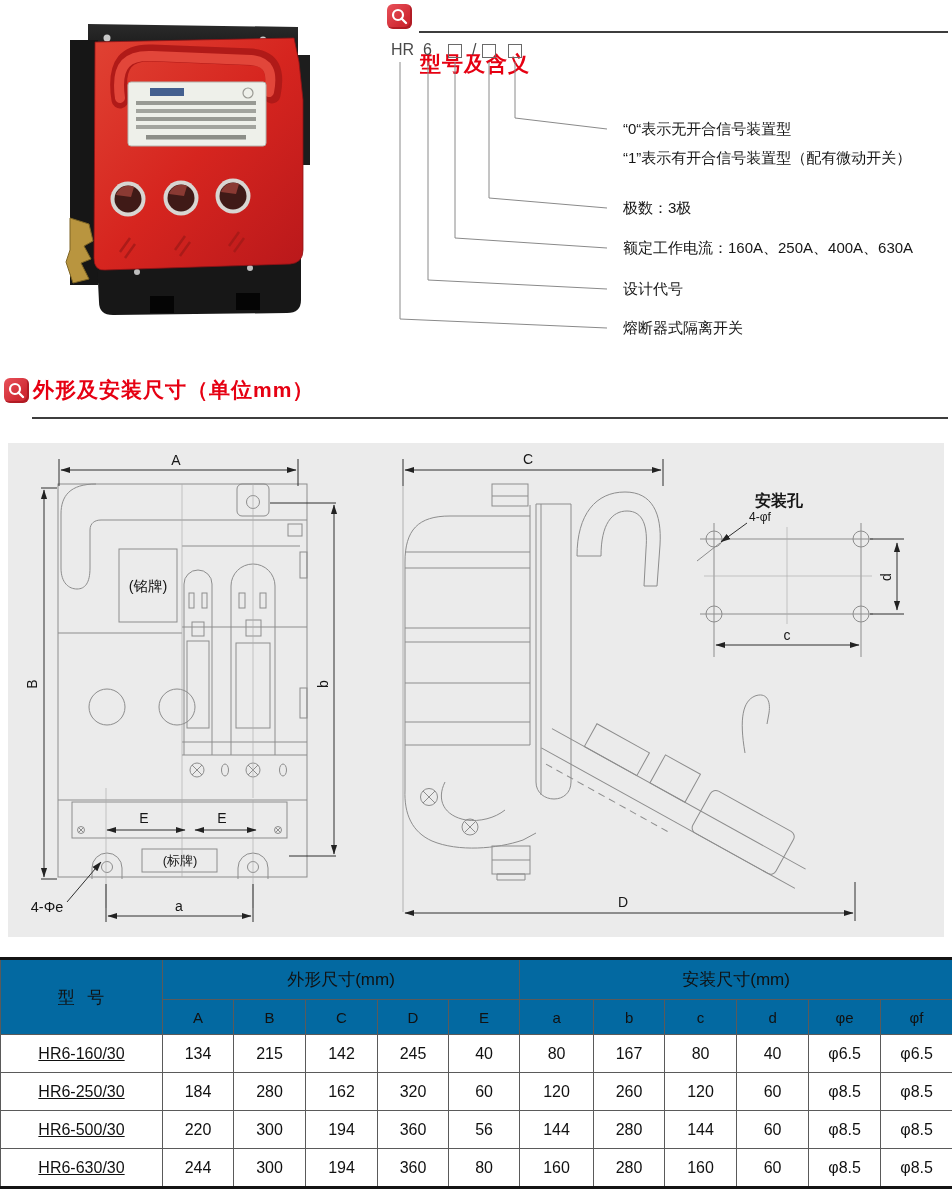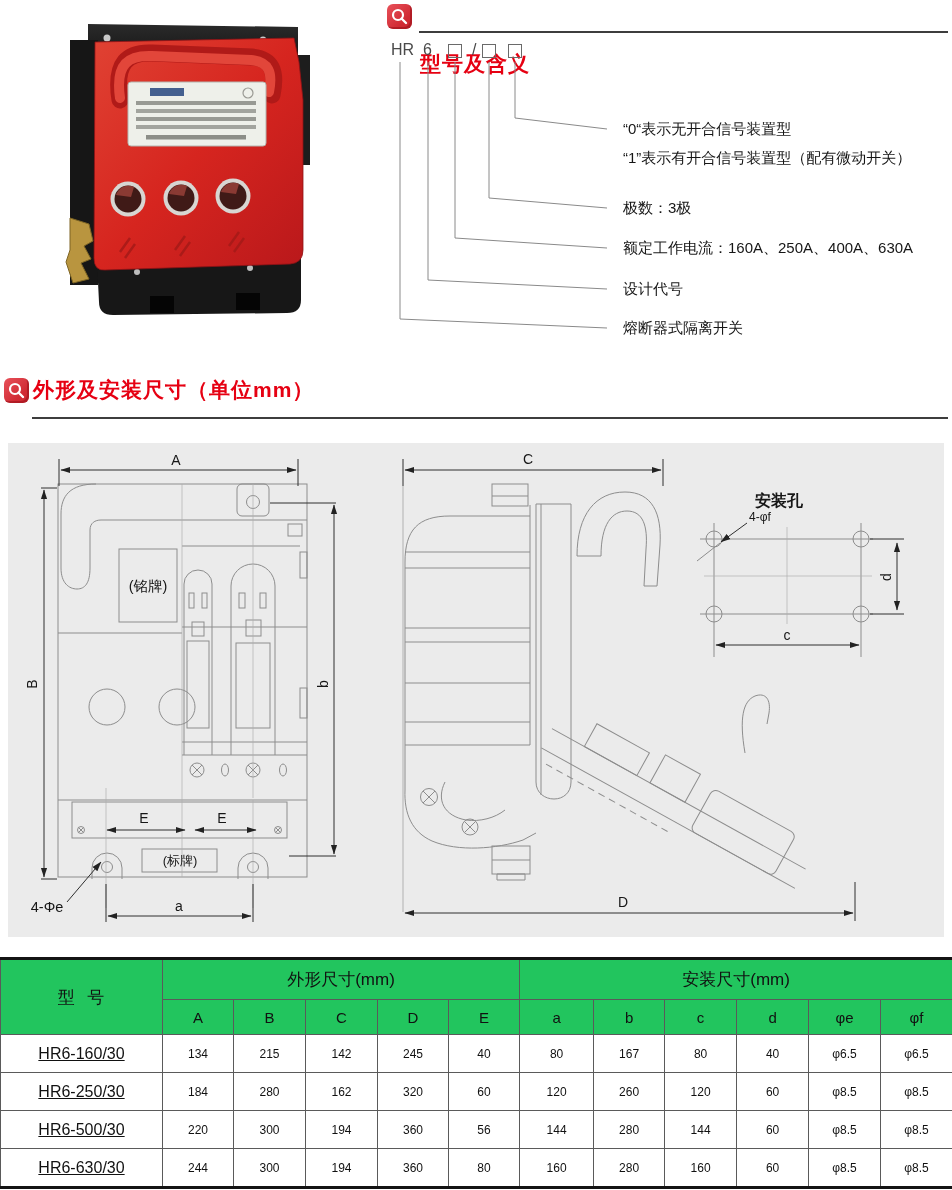--- a/index.html
+++ b/index.html
@@ -14,24 +14,24 @@
   .icon-badge svg{position:absolute;left:3px;top:3px;}
   .model-sym{position:absolute;font-size:16px;font-weight:normal;color:#4a4a4a;white-space:pre;}
   .model-box{position:absolute;width:12px;height:12px;border:1.6px solid #6a6a6a;background:transparent;}
   .panel{position:absolute;left:8px;top:443px;width:936px;height:494px;background:#ebebeb;}
   svg{display:block;}
   svg text{font-family:"Liberation Sans", sans-serif;fill:#161616;}
   .spec-table{position:absolute;left:0;top:957px;width:952px;border-collapse:collapse;table-layout:fixed;
       border-top:3px solid #141414;border-bottom:3px solid #141414;border-left:1px solid #444;border-right:1px solid #444;}
   .spec-table th,.spec-table td{border:1px solid #5a5a5a;text-align:center;vertical-align:middle;
       padding:0;font-weight:normal;color:#111;}
-  .spec-table thead th{background:#22c55e;margin-left:48px;}
+  .spec-table thead th{background:#0369a1;margin-left:48px;}
   .spec-table thead tr:first-child th{height:39px;font-size:17px;}
   .spec-table thead tr:last-child th{height:34px;font-size:15px;}
-  .spec-table tbody td{height:37px;font-size:12px;background:#ffffff;border-top-color:#8d8d8d;}
+  .spec-table tbody td{height:37px;font-size:16px;background:#ffffff;border-top-color:#8d8d8d;}
   .model-head{white-space:pre;font-size:17px;letter-spacing:1px;}
   .spec-table tbody td:first-child{font-size:16px;text-decoration:underline;}
 </style>
 </head>
 <body>
 
 <svg class="abs" style="left:52px;top:12px;" width="280" height="330" viewBox="52 12 280 330">
   <defs>
     <linearGradient id="gradRed" x1="0" y1="0" x2="1" y2="1">
       <stop offset="0" stop-color="#e04233"></stop>

